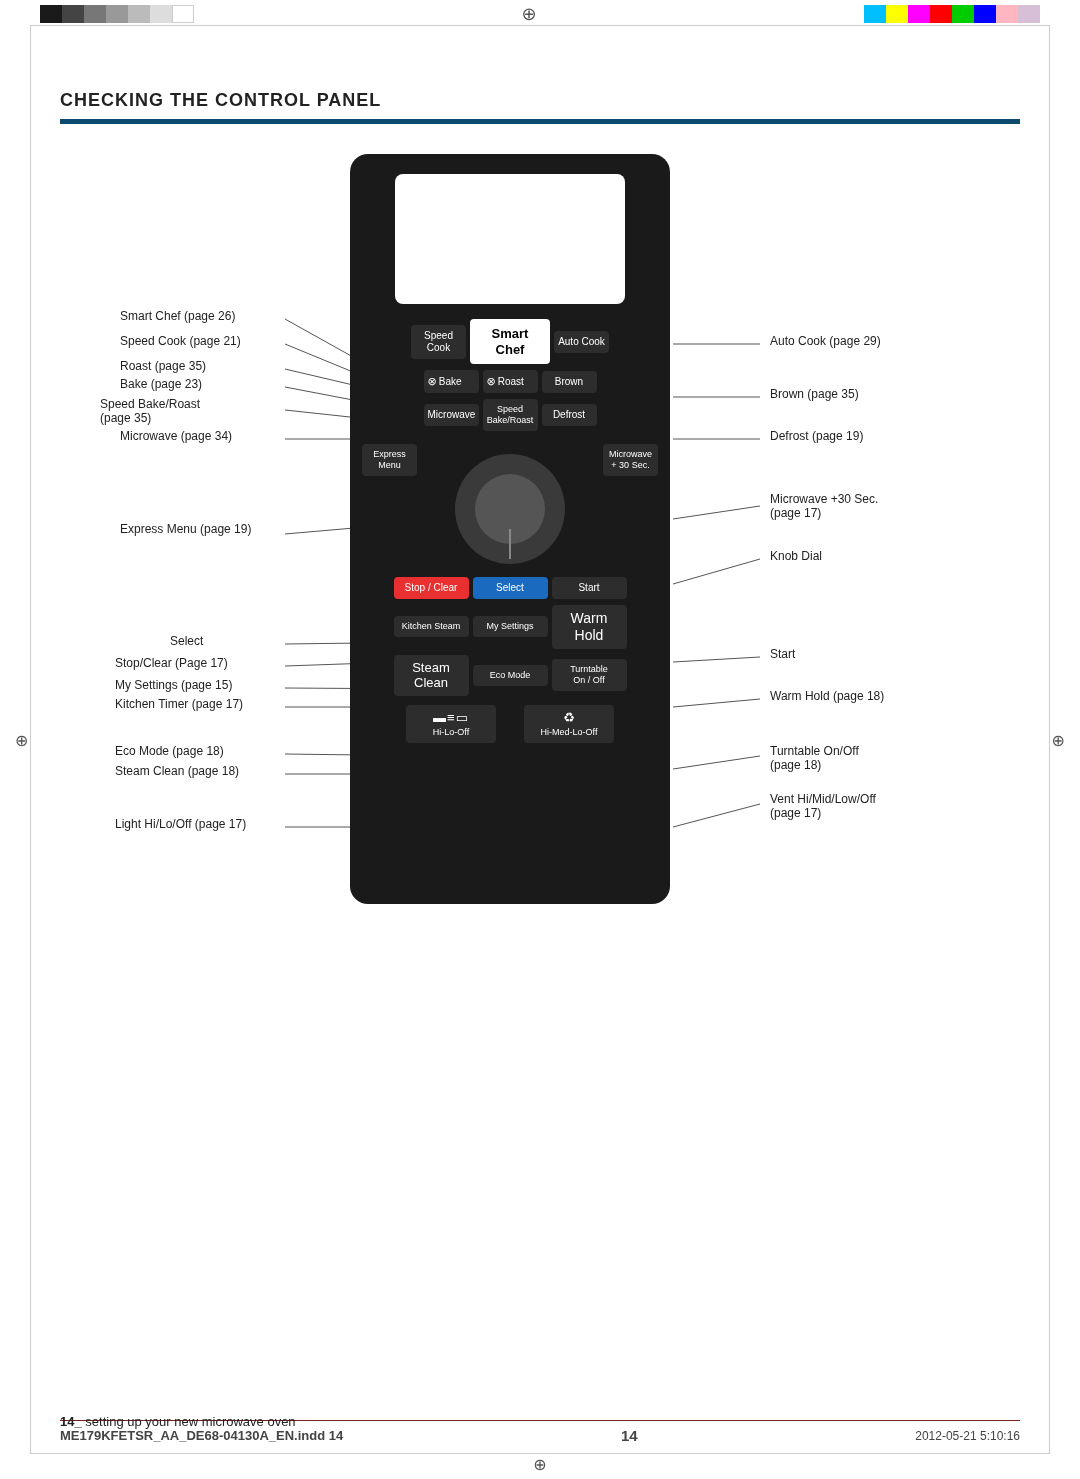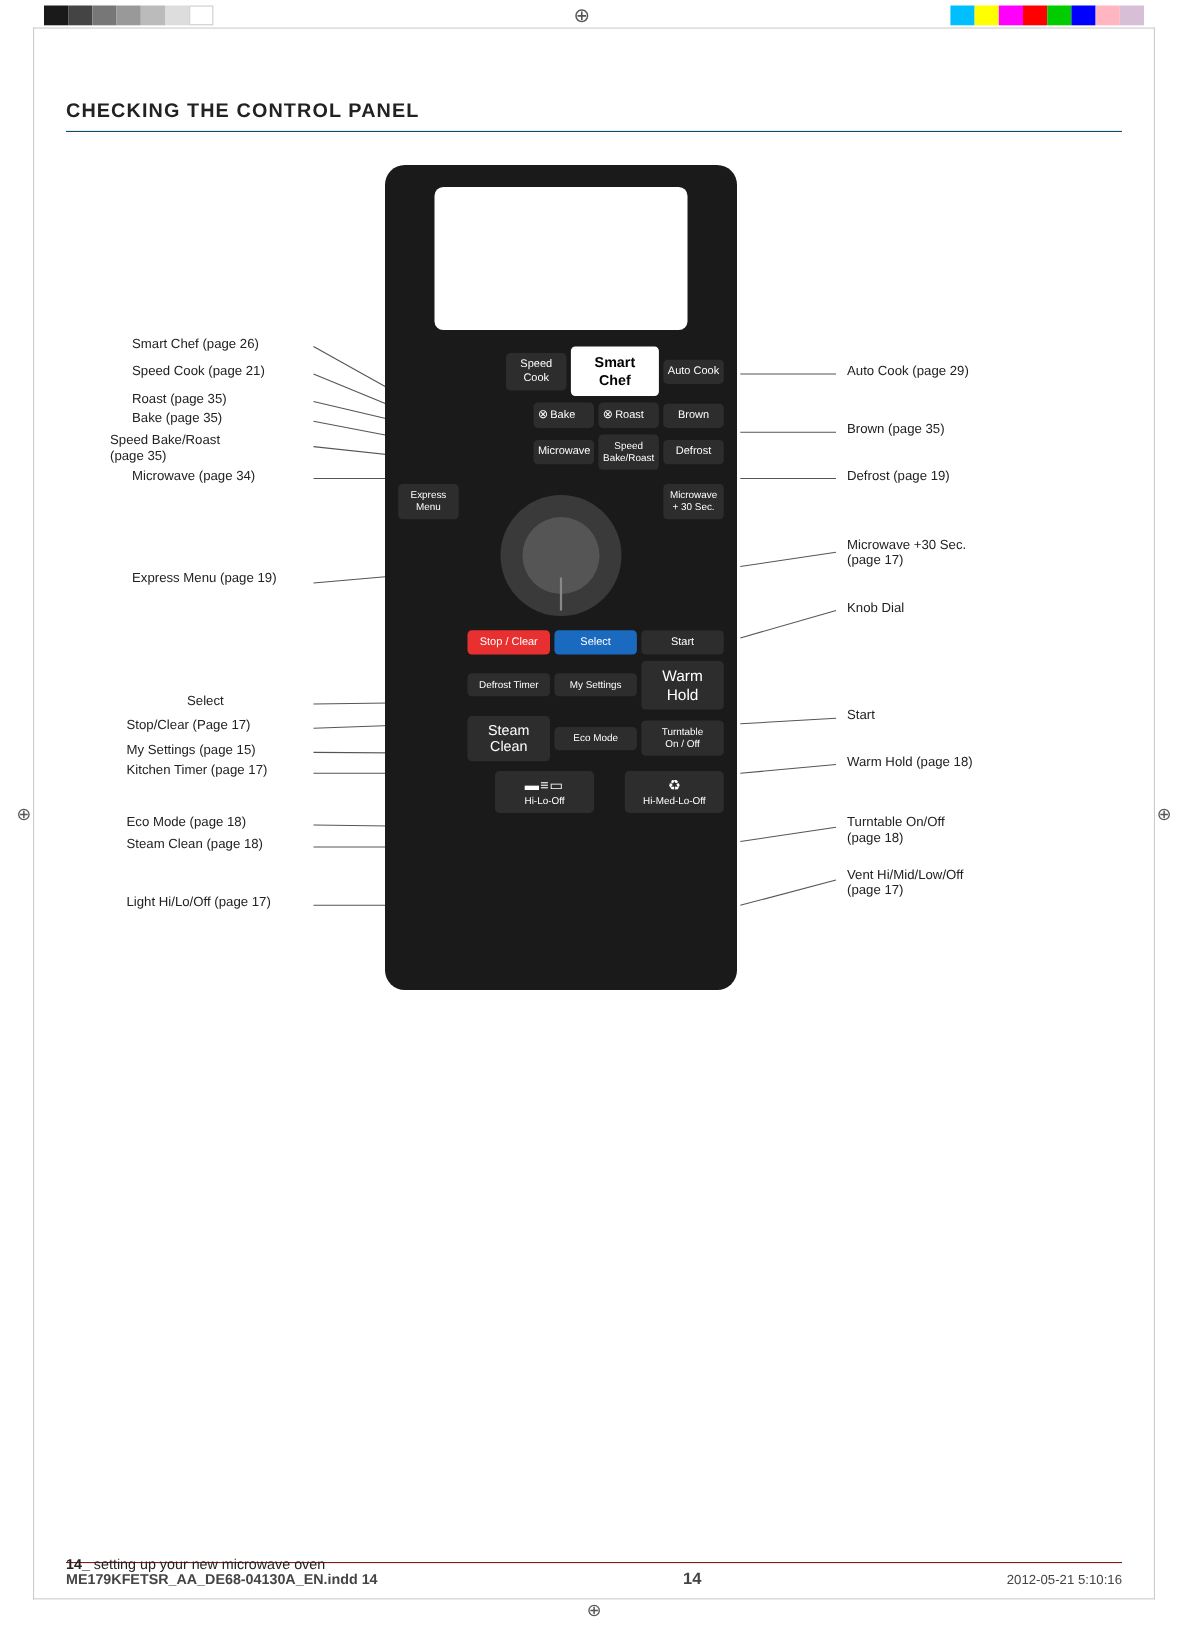--- a/index.html
+++ b/index.html
@@ -54,21 +54,21 @@
       left: 60px;
       right: 60px;
       bottom: 60px;
     }
 
     
     .section-title {
       font-size: 18px;
       font-weight: bold;
       letter-spacing: 1px;
-      border-bottom: 1px solid #0c4a6e;
+      border-bottom: 5px solid #0c4a6e;
       padding-bottom: 8px;
       margin-bottom: 20px;
       margin-top: 30px;
     }
 
     
     .diagram-container {
       position: relative;
       width: 100%;
       height: 820px;
@@ -97,21 +97,21 @@
       background: #fff;
       border-radius: 8px;
       margin-bottom: 12px;
       margin-top: 5px;
     }
 
     
     .btn-row {
       display: flex;
       align-items: center;
-      justify-content: flex-end;
+      justify-content: center;
       gap: 4px;
       margin: 3px 0;
       width: 100%;
     }
 
     .panel-btn {
       background: #2d2d2d;
       color: #fff;
       border: none;
       border-radius: 4px;
@@ -325,21 +325,21 @@
       <line x1="613" y1="563" x2="700" y2="555" stroke="#555" stroke-width="1"></line>
 
       <line x1="613" y1="625" x2="700" y2="612" stroke="#555" stroke-width="1"></line>
 
       <line x1="613" y1="683" x2="700" y2="660" stroke="#555" stroke-width="1"></line>
     </svg>
 
     <div class="label-left" style="top:165px; left:60px; width:160px;">Smart Chef (page 26)</div>
     <div class="label-left" style="top:190px; left:60px; width:160px;">Speed Cook (page 21)</div>
     <div class="label-left" style="top:215px; left:60px; width:160px;">Roast (page 35)</div>
-    <div class="label-left" style="top:233px; left:60px; width:160px;">Bake (page 35)</div>
+    <div class="label-left" style="top:233px; left:60px; width:160px;">Bake (page 23)</div>
     <div class="label-left" style="top:253px; left:40px; width:180px;">Speed Bake/Roast<br>(page 35)</div>
     <div class="label-left" style="top:285px; left:60px; width:160px;">Microwave (page 34)</div>
     <div class="label-left" style="top:378px; left:60px; width:165px;">Express Menu (page 19)</div>
     <div class="label-left" style="top:490px; left:110px; width:110px;">Select</div>
     <div class="label-left" style="top:512px; left:55px; width:170px;">Stop/Clear (Page 17)</div>
     <div class="label-left" style="top:534px; left:55px; width:170px;">My Settings (page 15)</div>
     <div class="label-left" style="top:553px; left:55px; width:170px;">Kitchen Timer (page 17)</div>
     <div class="label-left" style="top:600px; left:55px; width:170px;">Eco Mode (page 18)</div>
     <div class="label-left" style="top:620px; left:55px; width:170px;">Steam Clean (page 18)</div>
     <div class="label-left" style="top:673px; left:55px; width:175px;">Light Hi/Lo/Off (page 17)</div>
@@ -397,21 +397,21 @@
 + 30 Sec.</div>
       </div>
 
       <div class="btn-row">
         <div class="panel-btn stop-clear">Stop / Clear</div>
         <div class="panel-btn select-btn">Select</div>
         <div class="panel-btn start-btn">Start</div>
       </div>
 
       <div class="btn-row">
-        <div class="panel-btn" style="width:75px; font-size:9px;">Defrost Timer</div>
+        <div class="panel-btn" style="width:75px; font-size:9px;">Kitchen Steam</div>
         <div class="panel-btn" style="width:75px; font-size:9px;">My Settings</div>
         <div class="panel-btn" style="width:75px; font-size:14px;">Warm Hold</div>
       </div>
 
       <div class="btn-row">
         <div class="panel-btn" style="width:75px; font-size:13px;">Steam Clean</div>
         <div class="panel-btn" style="width:75px; font-size:9px;">Eco Mode</div>
         <div class="panel-btn" style="width:75px; font-size:9px; white-space:pre-line;">Turntable
 On / Off</div>
       </div>

